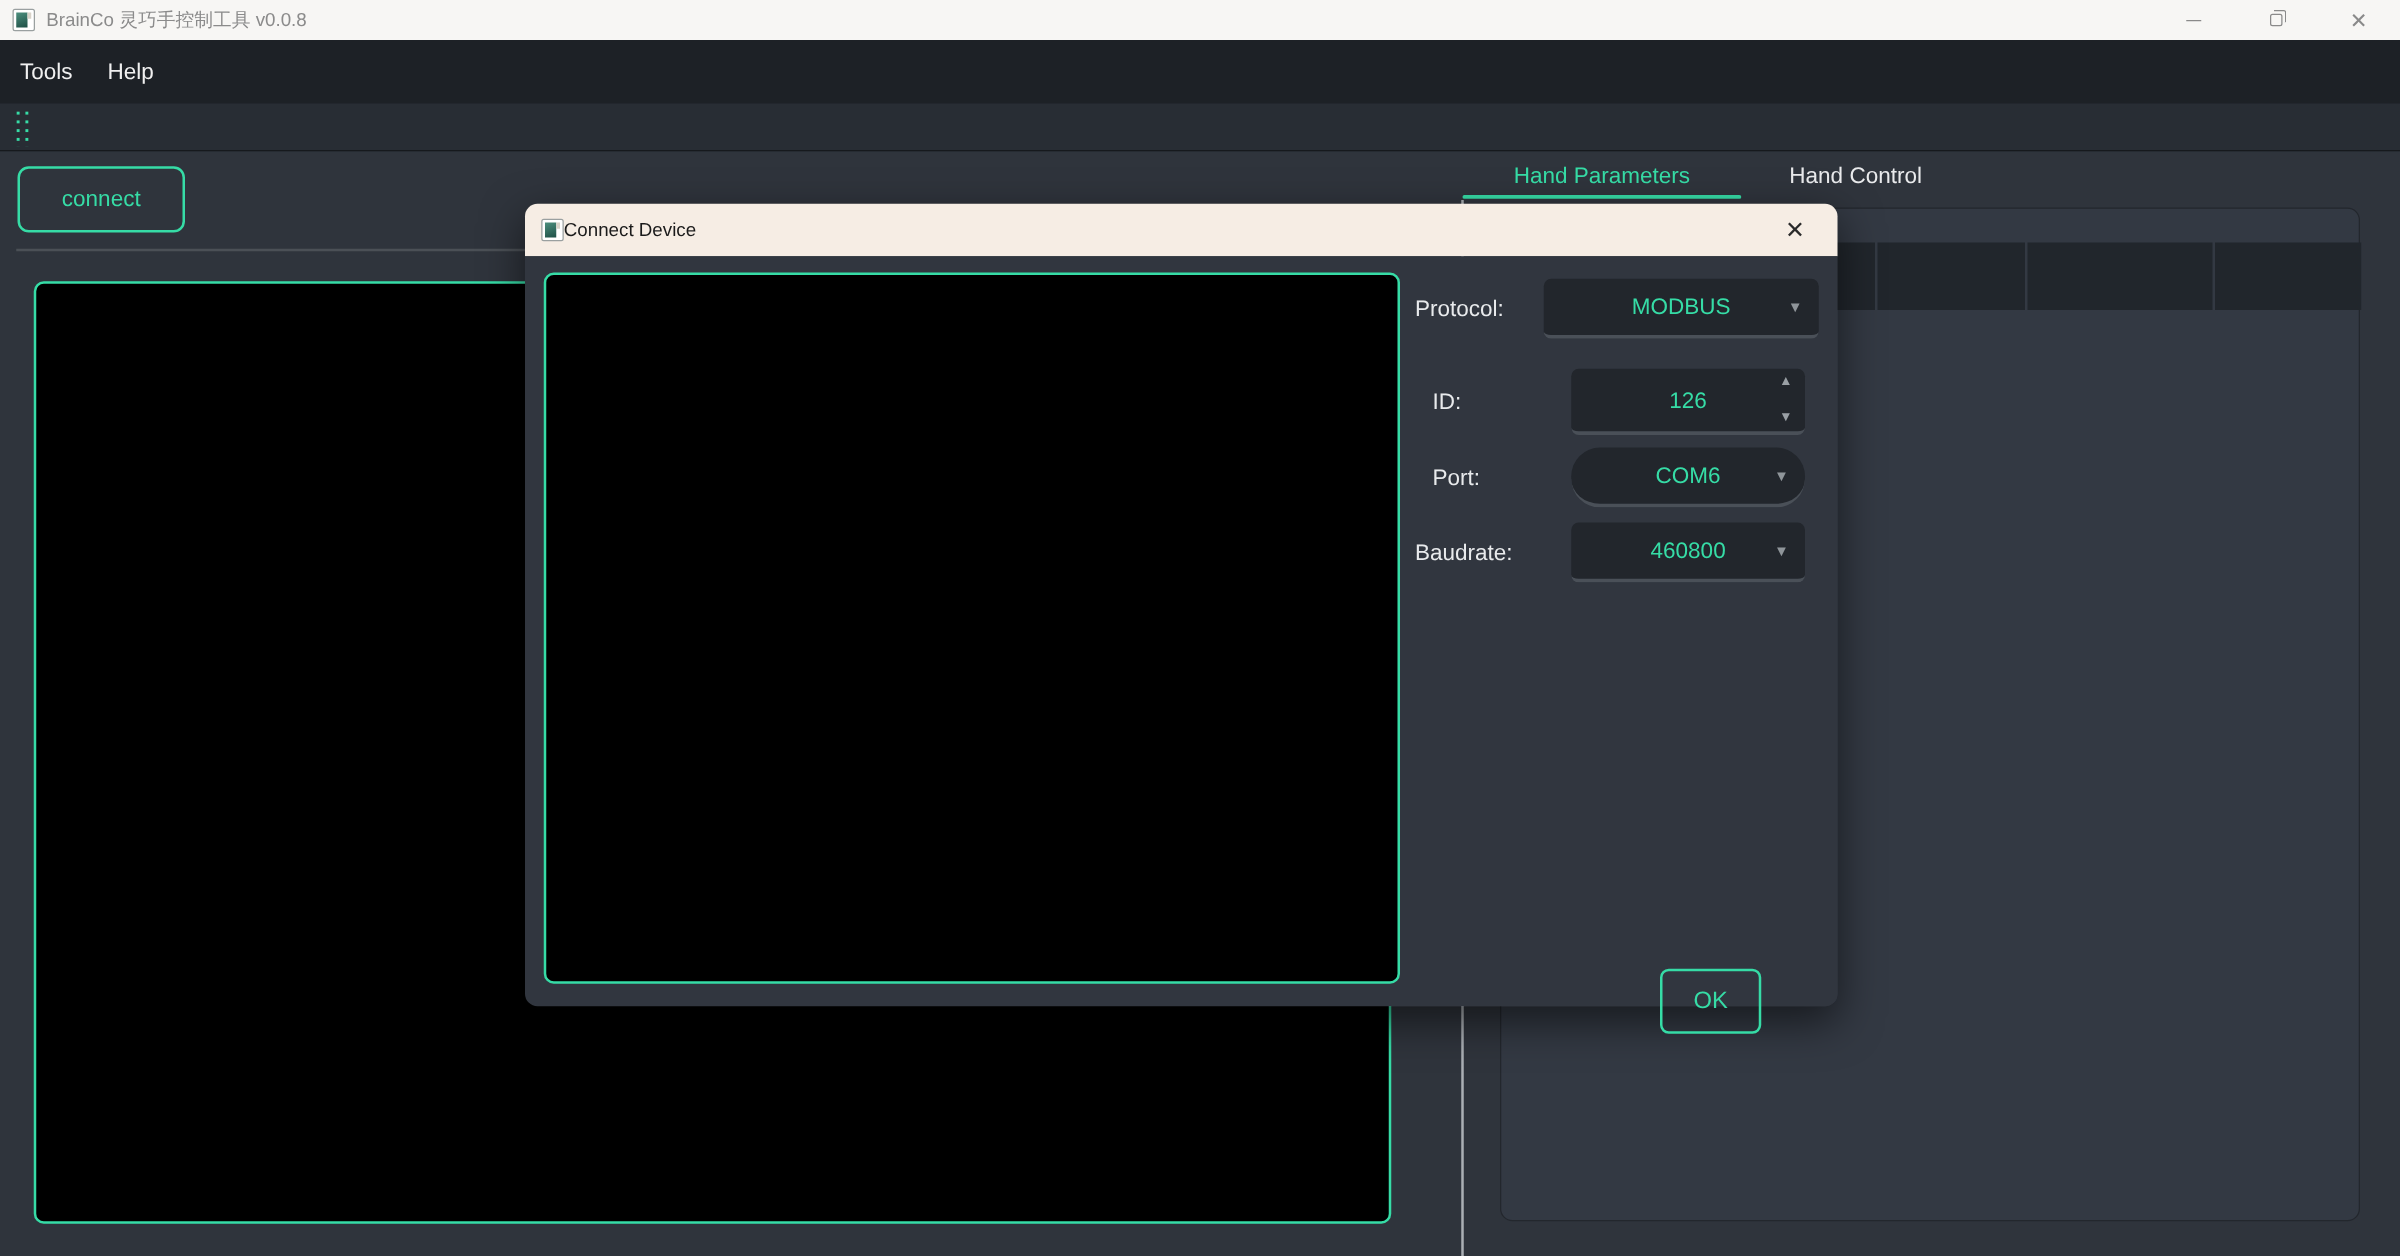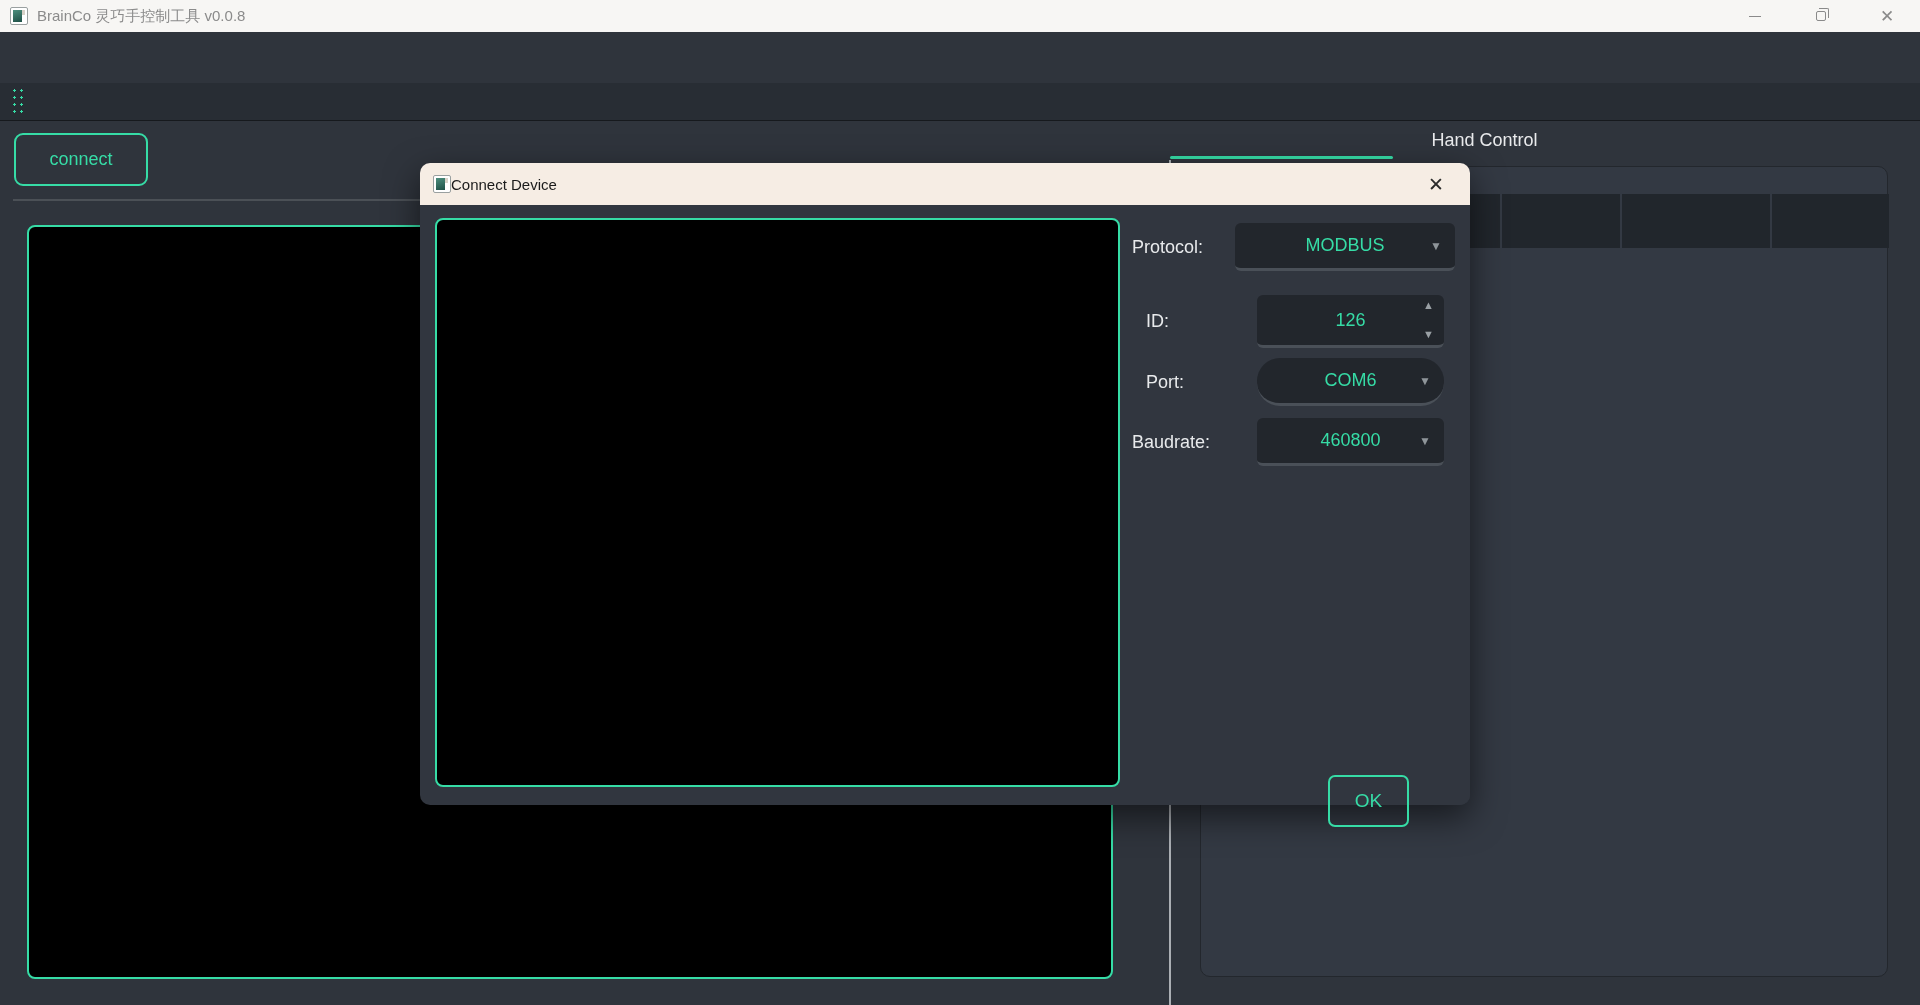--- a/index.html
+++ b/index.html
@@ -104,34 +104,39 @@
         </div>
       <div class="win-btn">
           <span class="glyph-max"></span>
         </div>
       <div class="win-btn">
           <span class="glyph-close">✕</span>
         </div>
     </div>
   </div>
 
+  <div class="menubar">
+    <div class="menu-item">Tools</div>
+    <div class="menu-item">Help</div>
+  </div>
 
   <div class="toolbar">
     <div class="grip"></div>
   </div>
 
   <div class="content">
 
     <button class="connect-btn">connect</button>
     <div class="h-divider"></div>
 
     <div class="left-canvas"></div>
 
     <div class="splitter"></div>
 
+    <div class="tab active" style="left:1170px;width:223px;">Hand Parameters</div>
     <div class="tab" style="left:1397px;width:175px;">Hand Control</div>
     <div class="tab-underline"></div>
 
     <div class="right-panel">
       <div class="table-header">
         <div class="th-cell" style="width:299px;"></div>
         <div class="th-cell" style="width:118px;"></div>
         <div class="th-cell" style="width:148px;"></div>
         <div class="th-cell" style="width:117px;"></div>
       </div>

